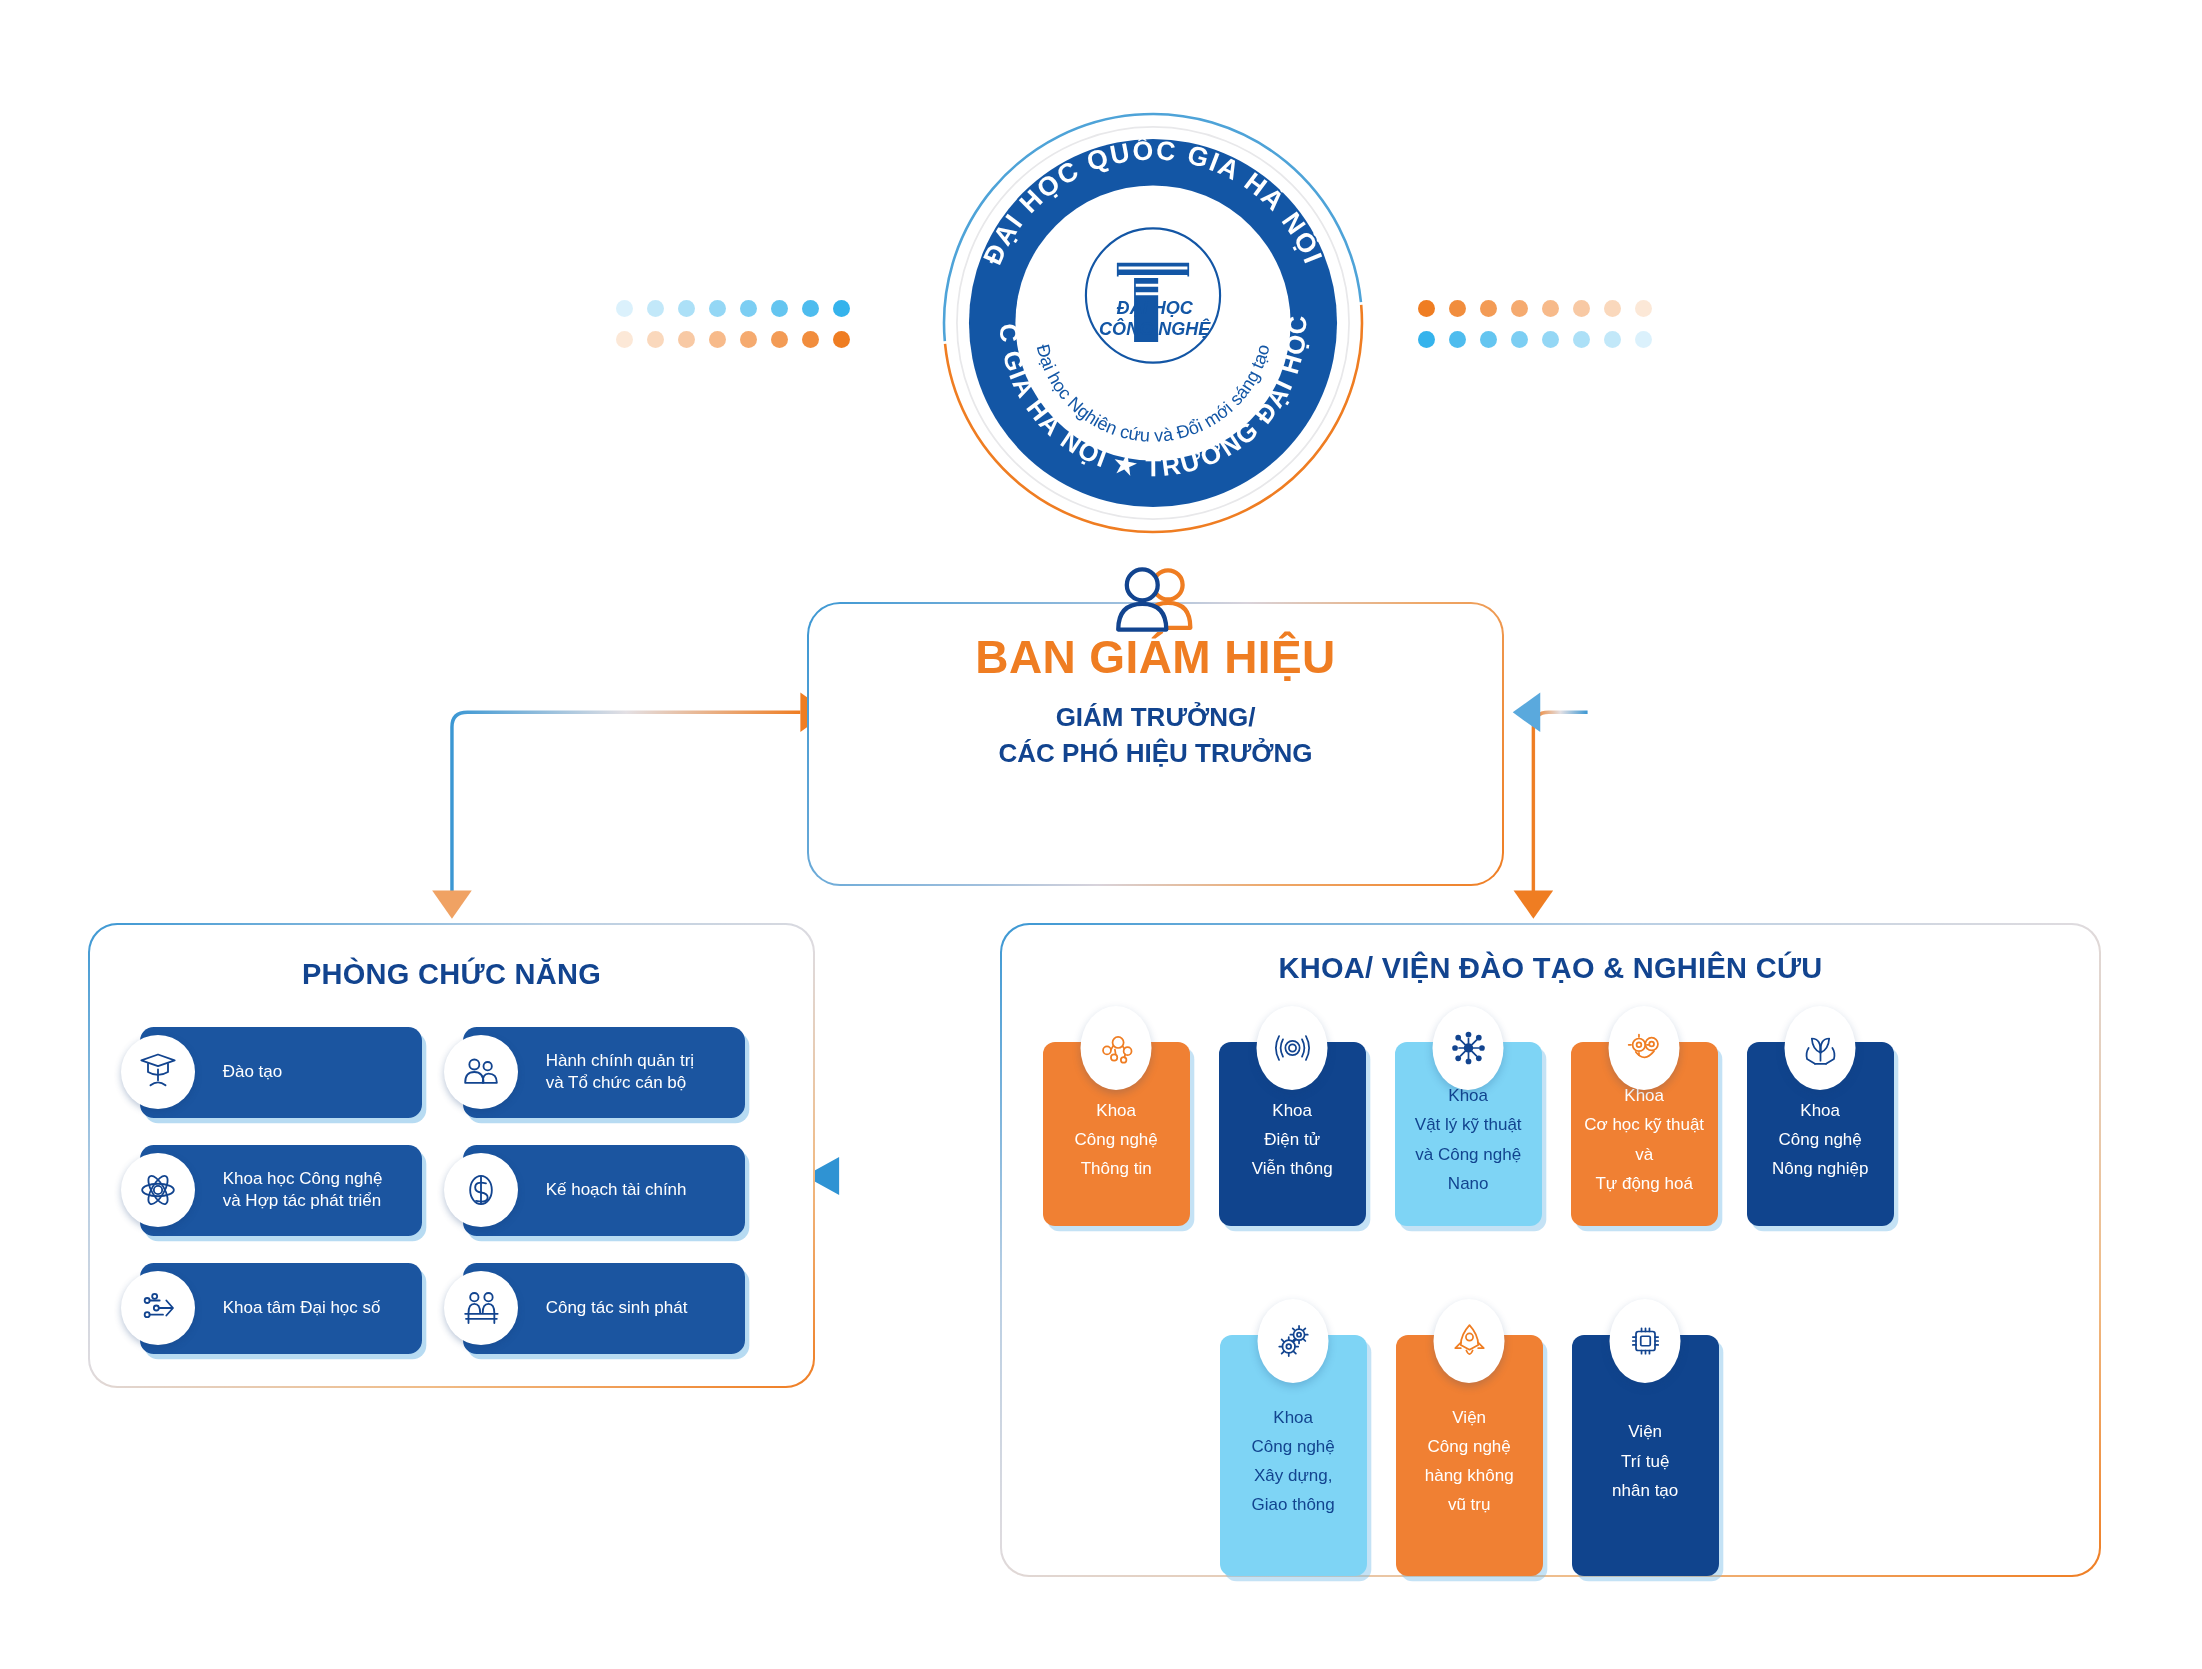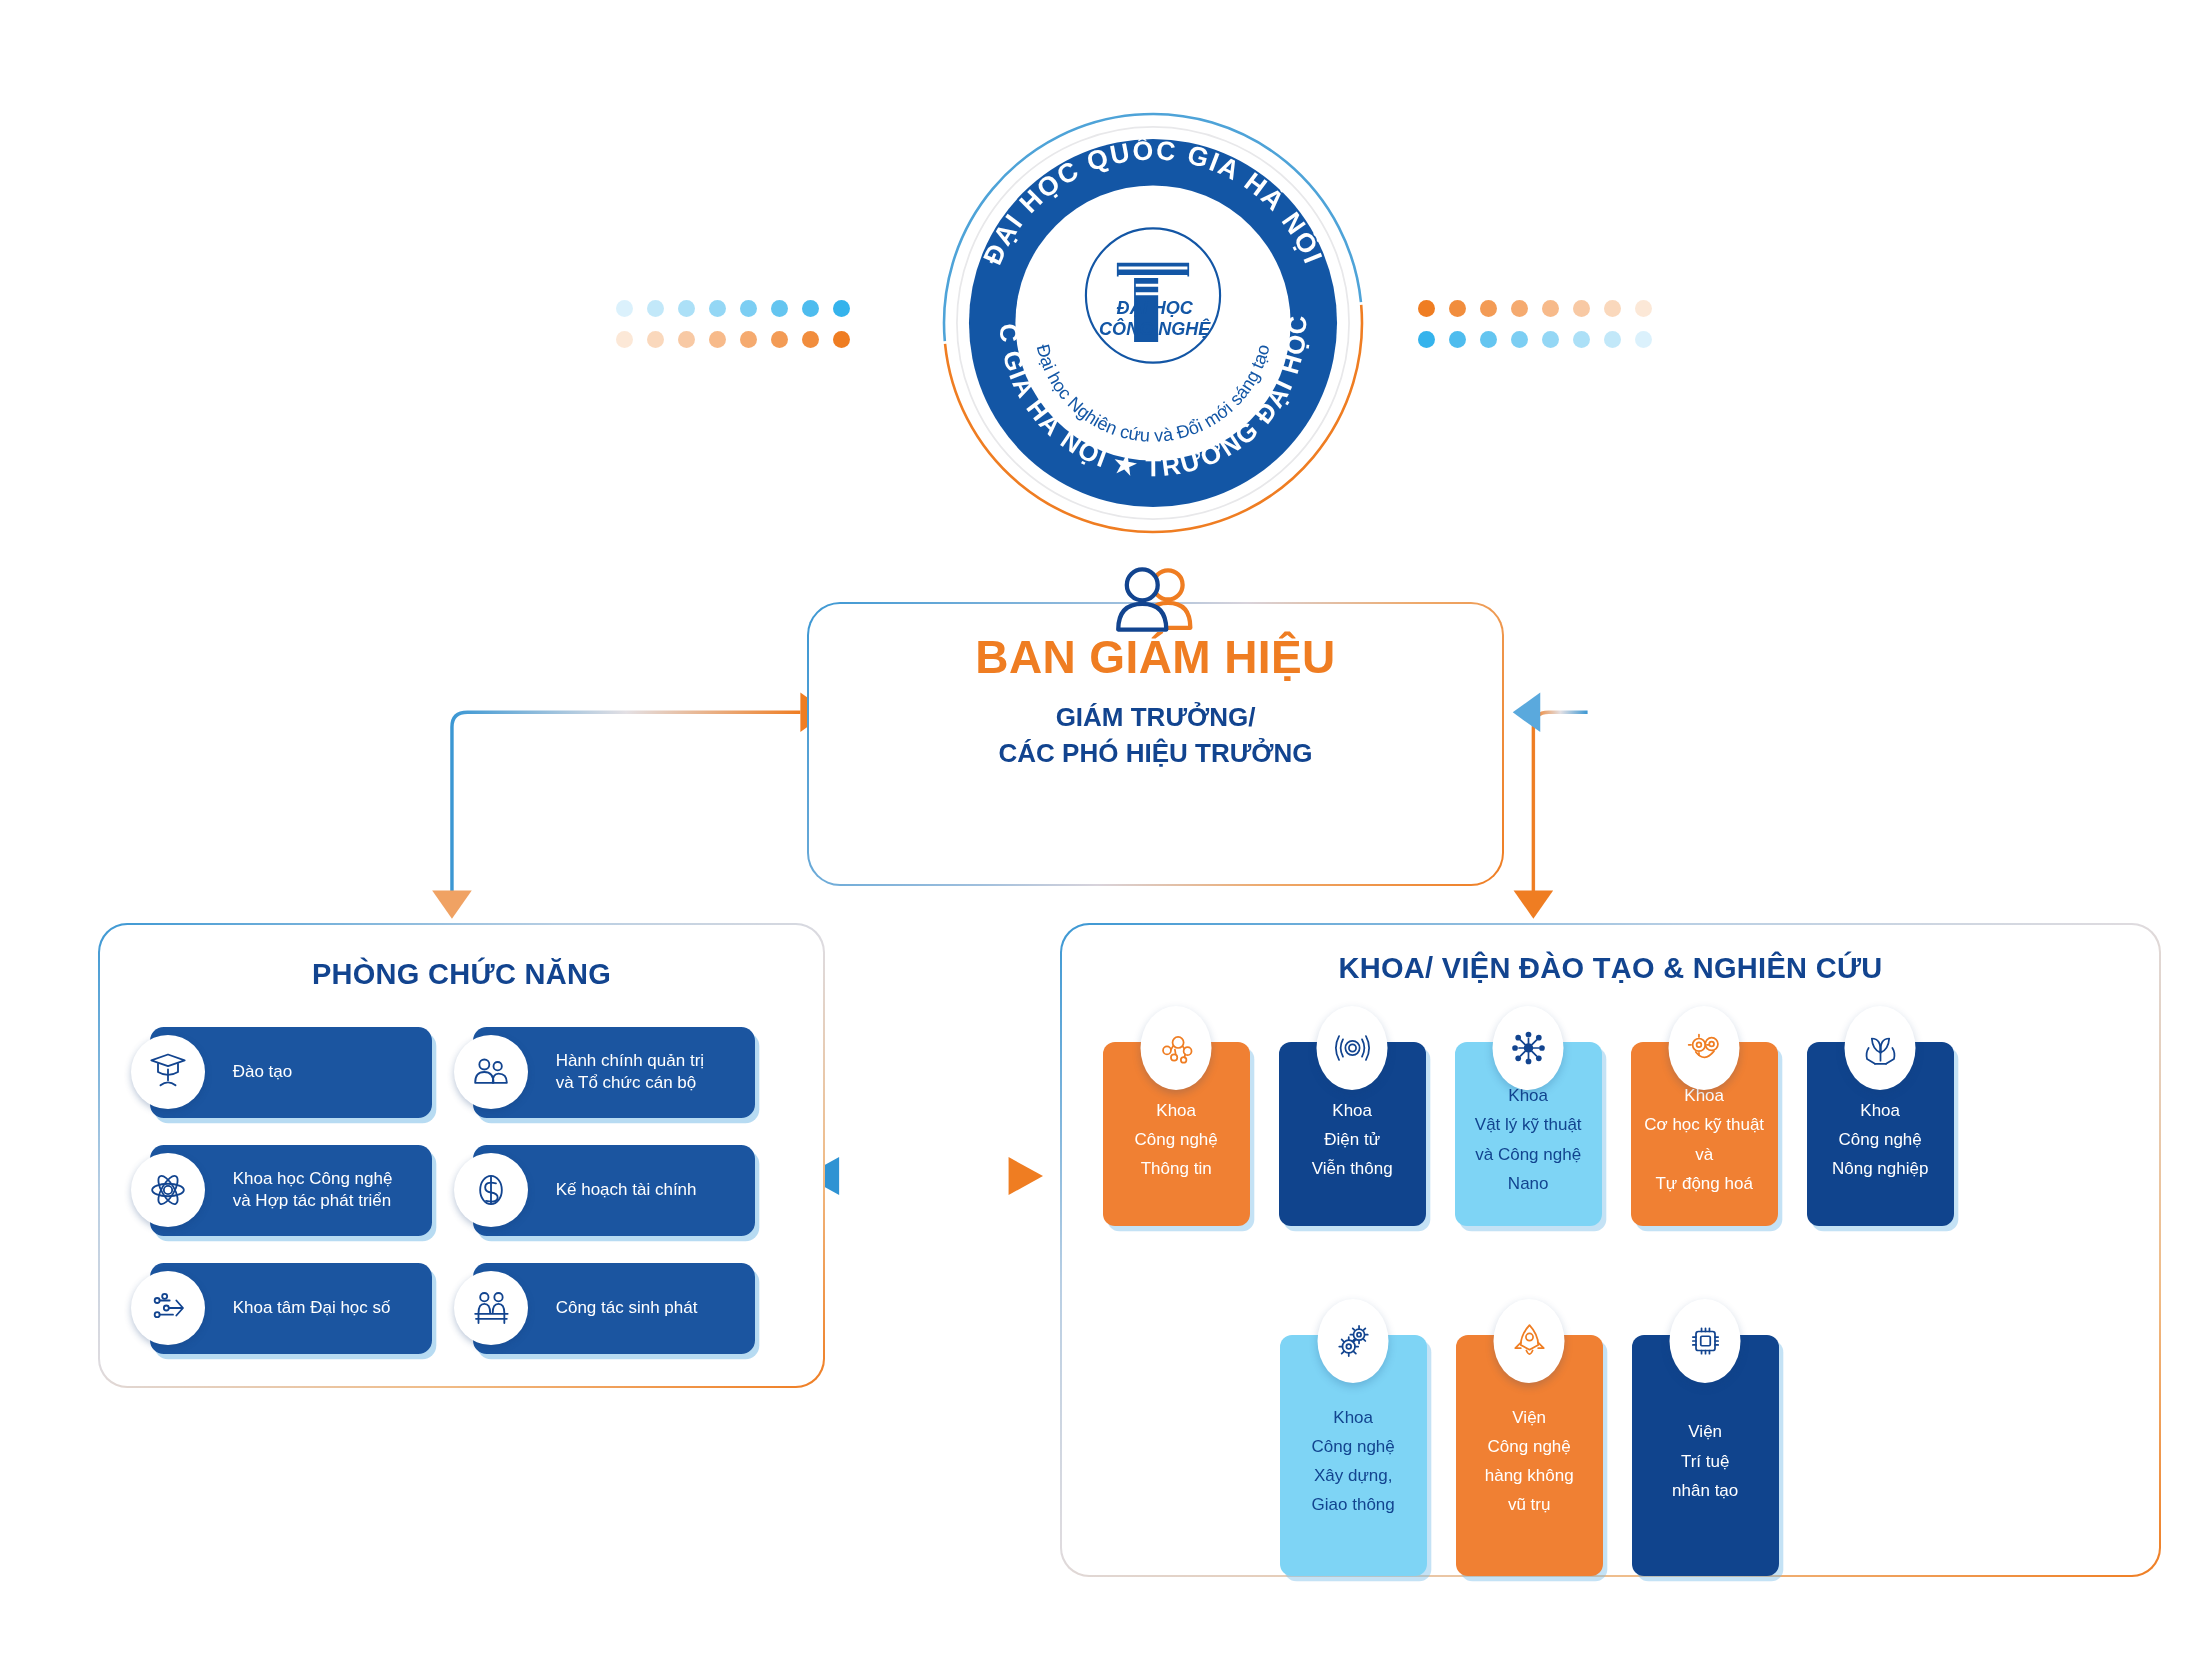--- a/index.html
+++ b/index.html
@@ -47,27 +47,27 @@
 
   
   .panel { position: absolute; border-radius: 29px; padding: 1.7px; }
   .panel-inner { width: 100%; height: 100%; background: #fff; border-radius: 27.5px; position: relative; }
   .panel-title {
     position: absolute; left: 0; right: 0; text-align: center;
     color: #12448f; font-weight: bold; letter-spacing: 0.3px;
   }
 
   #panel-left {
-    left: 98px; top: 923px; width: 727px; height: 465px;
+    left: 88px; top: 923px; width: 727px; height: 465px;
     background: linear-gradient(150deg, #3b97d3 0%, #b7cee3 30%, #dedbdf 50%, #f0bb86 75%, #ef7d22 100%);
   }
   #panel-left .panel-title { top: 33px; font-size: 29px; }
 
   #panel-right {
-    left: 1060px; top: 923px; width: 1101px; height: 654px;
+    left: 1000px; top: 923px; width: 1101px; height: 654px;
     background: linear-gradient(150deg, #3b97d3 0%, #b9cfe4 28%, #dedbdf 48%, #f0bb86 78%, #ef7d22 100%);
   }
   #panel-right .panel-title { top: 27.5px; font-size: 29px; }
 
   
   #dept-grid {
     position: absolute; left: 50px; top: 102px;
     display: grid; grid-template-columns: 282px 282px; gap: 27px 41px;
   }
   .dept {

